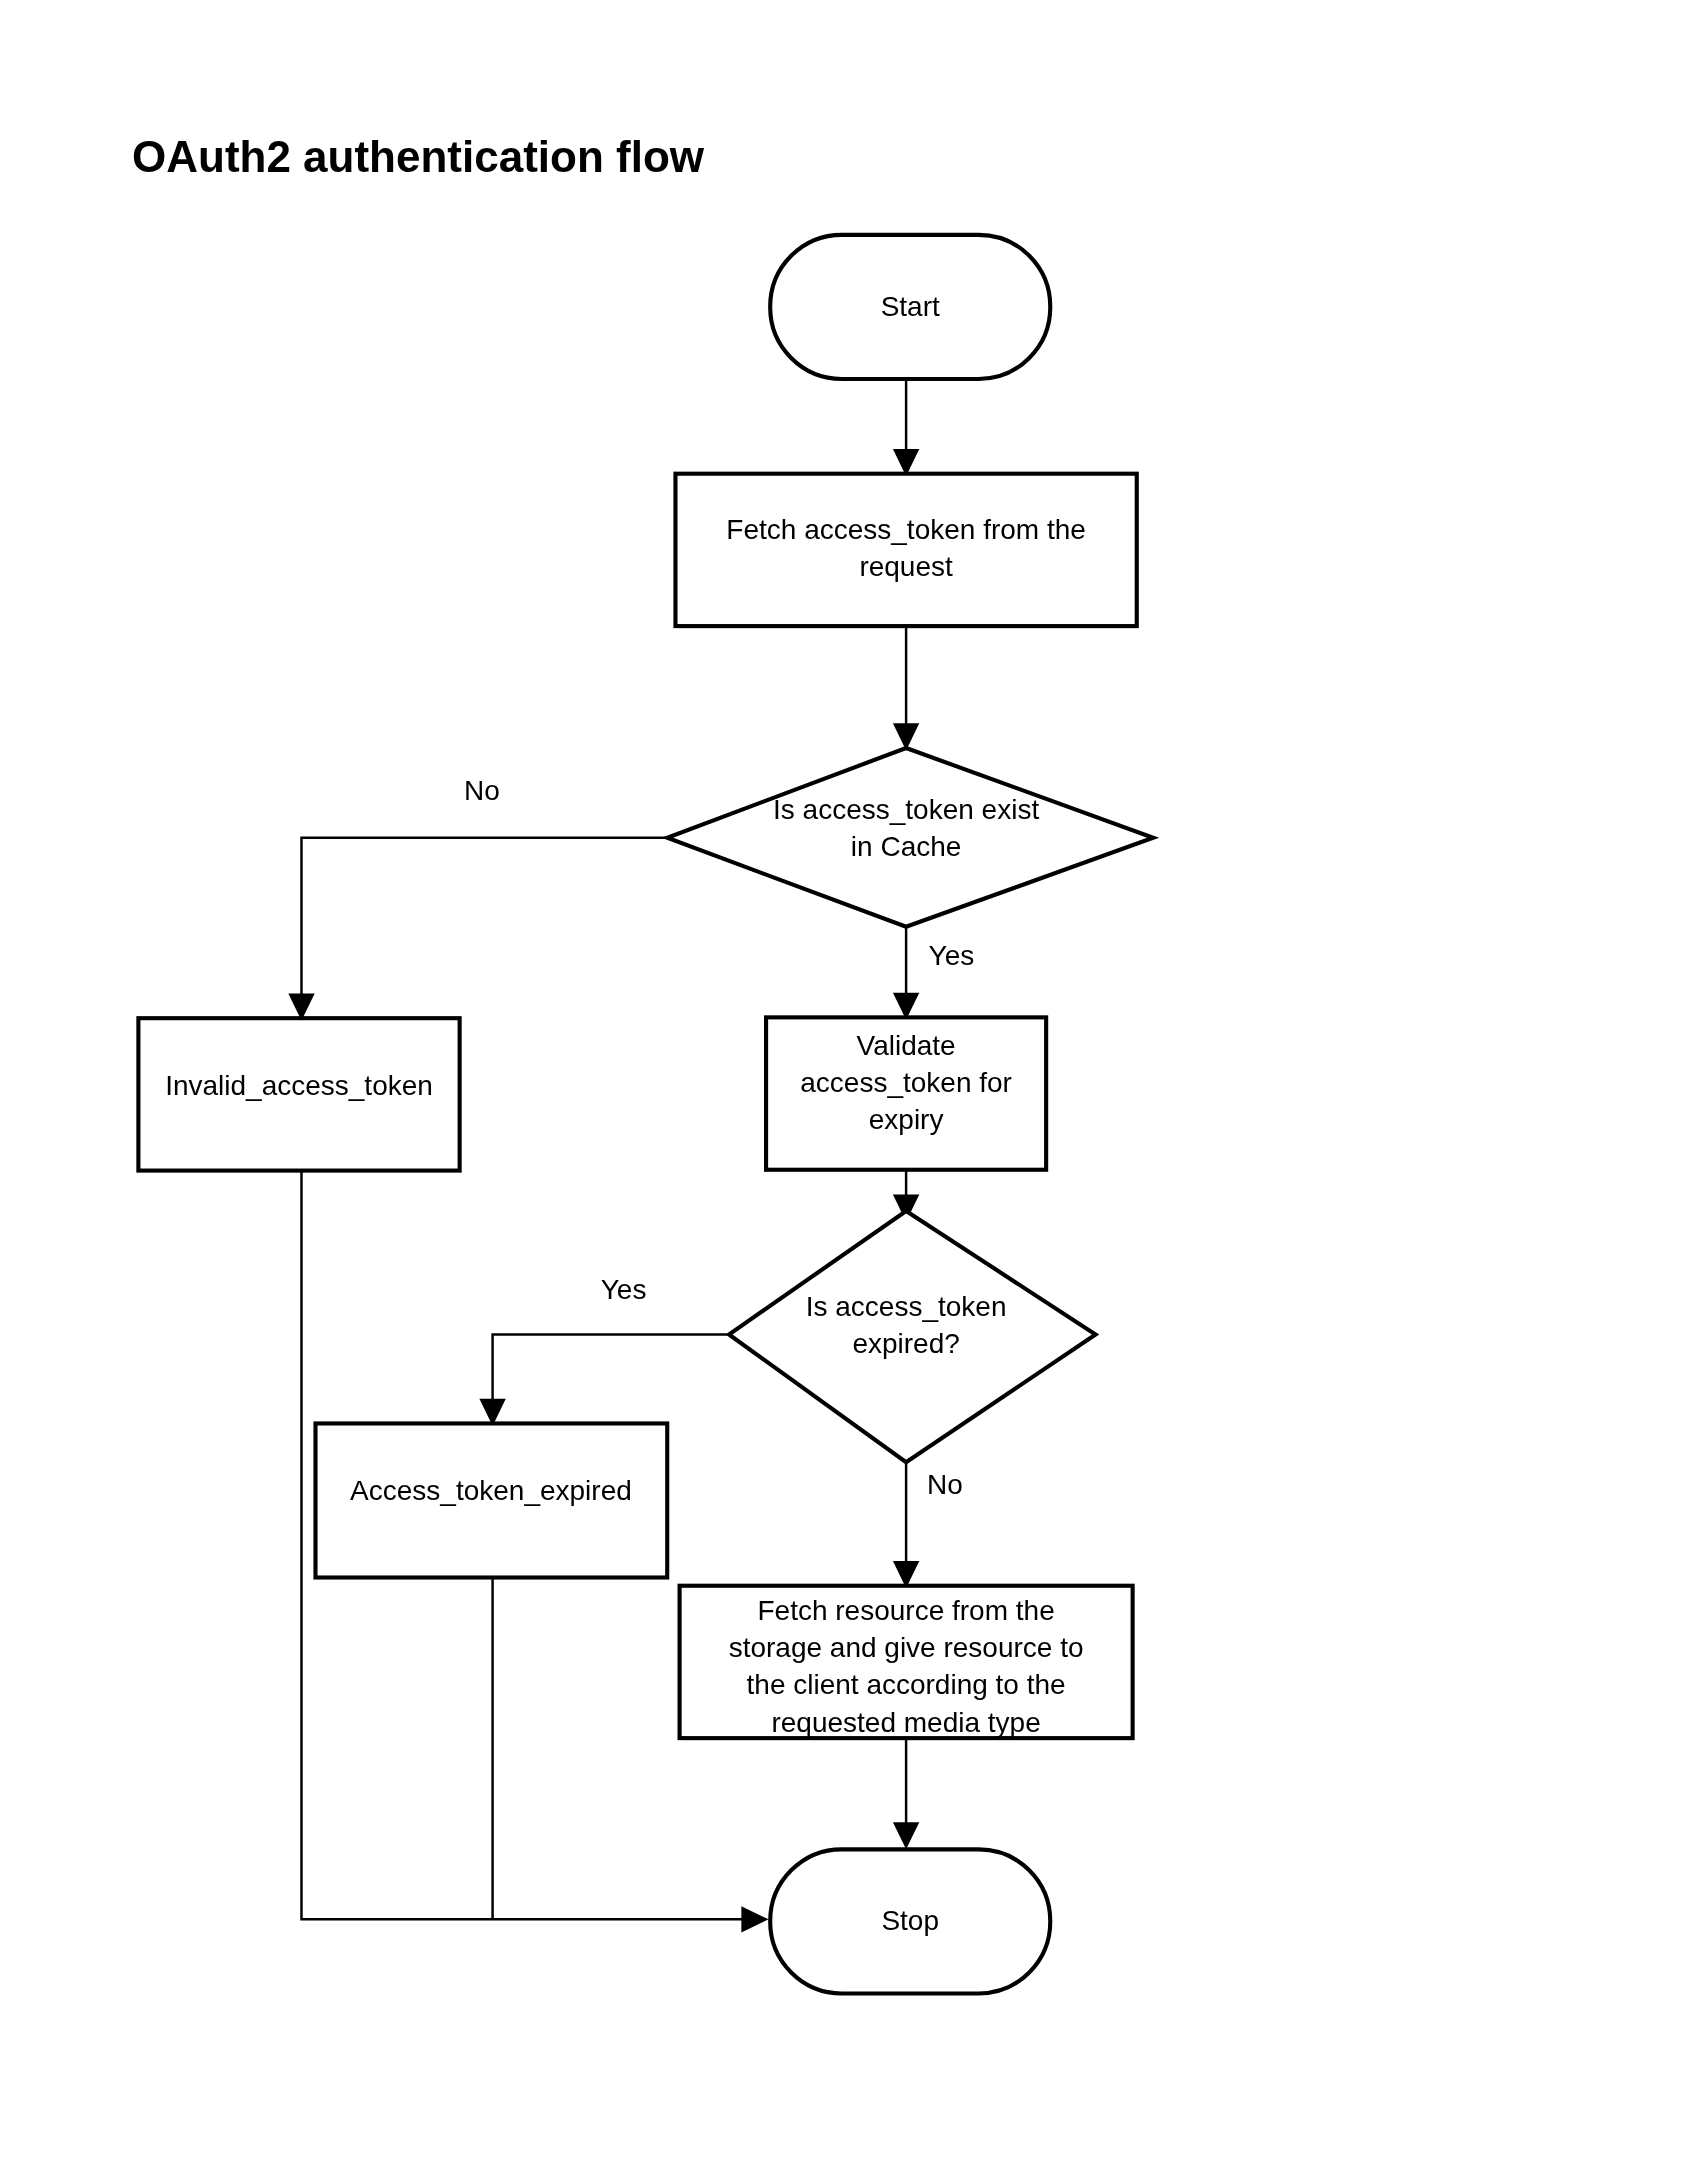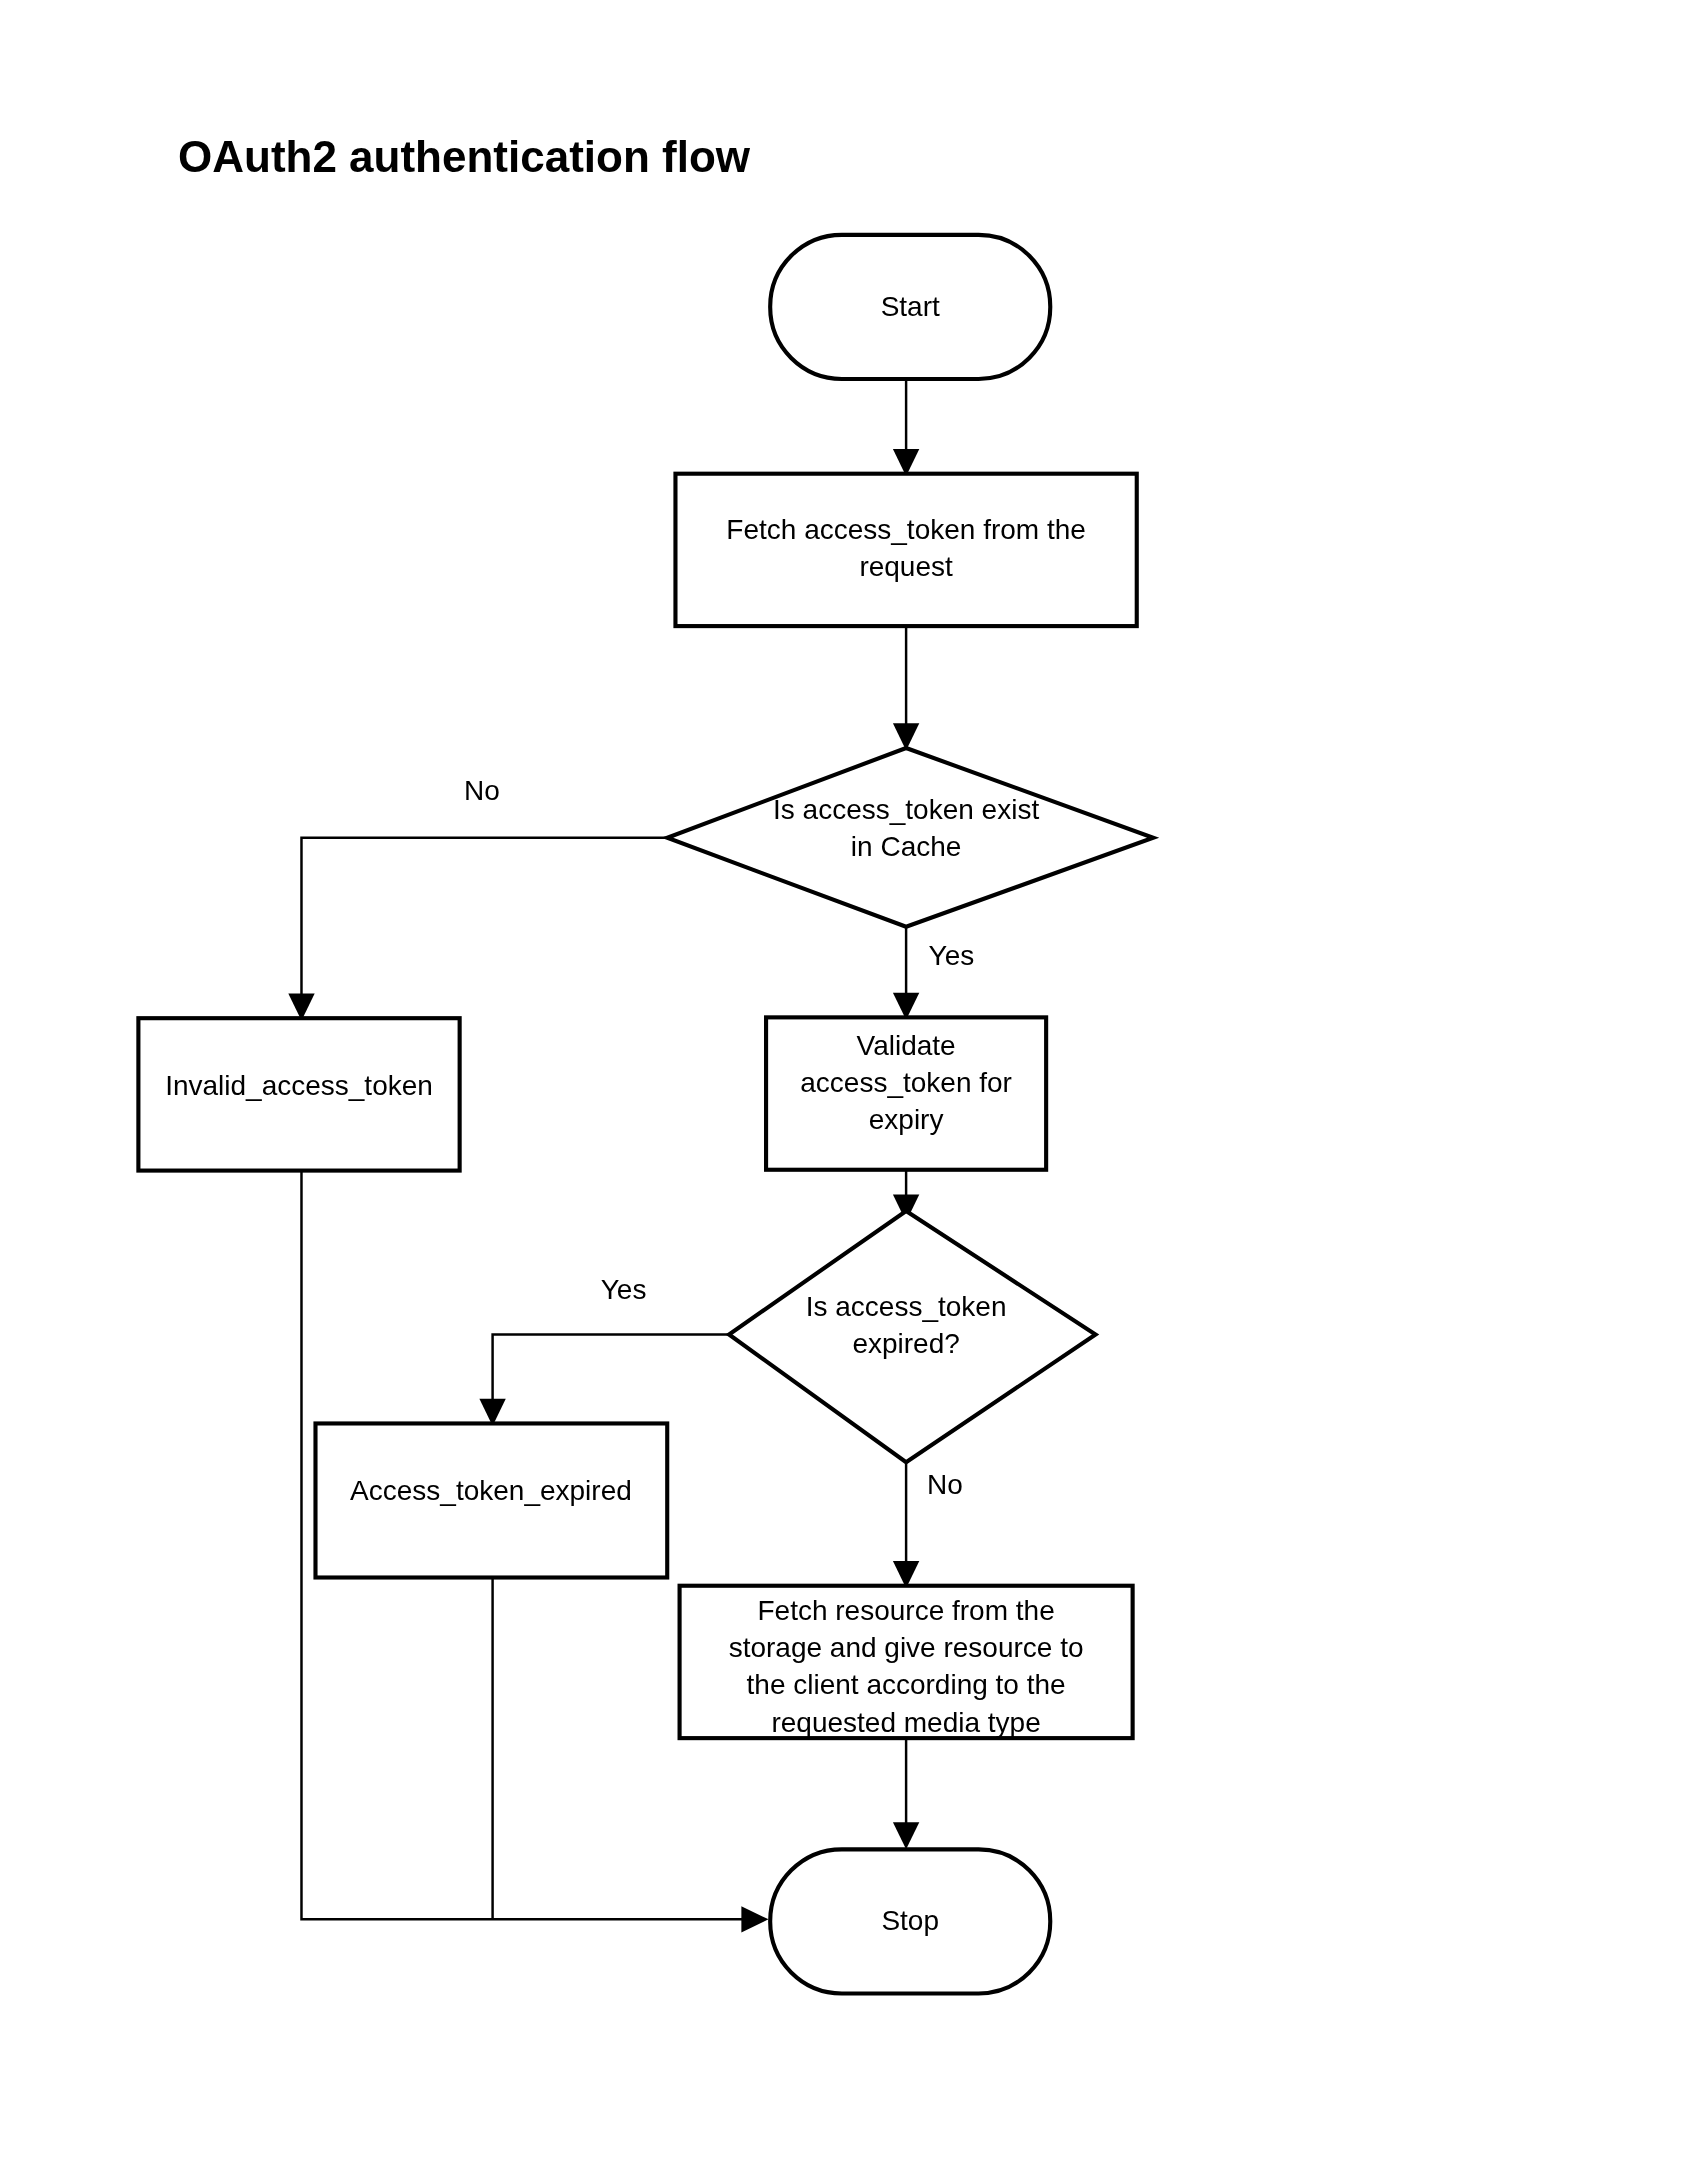--- a/index.html
+++ b/index.html
@@ -22,21 +22,20 @@
   .diagram-title {
     position: absolute;
     left: 132px;
     top: 132px;
     font-family: "Liberation Sans", sans-serif;
     font-size: 44px;
     font-weight: bold;
     color: #000000;
     letter-spacing: 0px;
     white-space: nowrap;
-    margin-left: 46px;
   }
   svg.flow {
     position: absolute;
     left: 0;
     top: 0;
     width: 1687px;
     height: 2183px;
   }
   .shape-stroke {
     fill: #ffffff;

